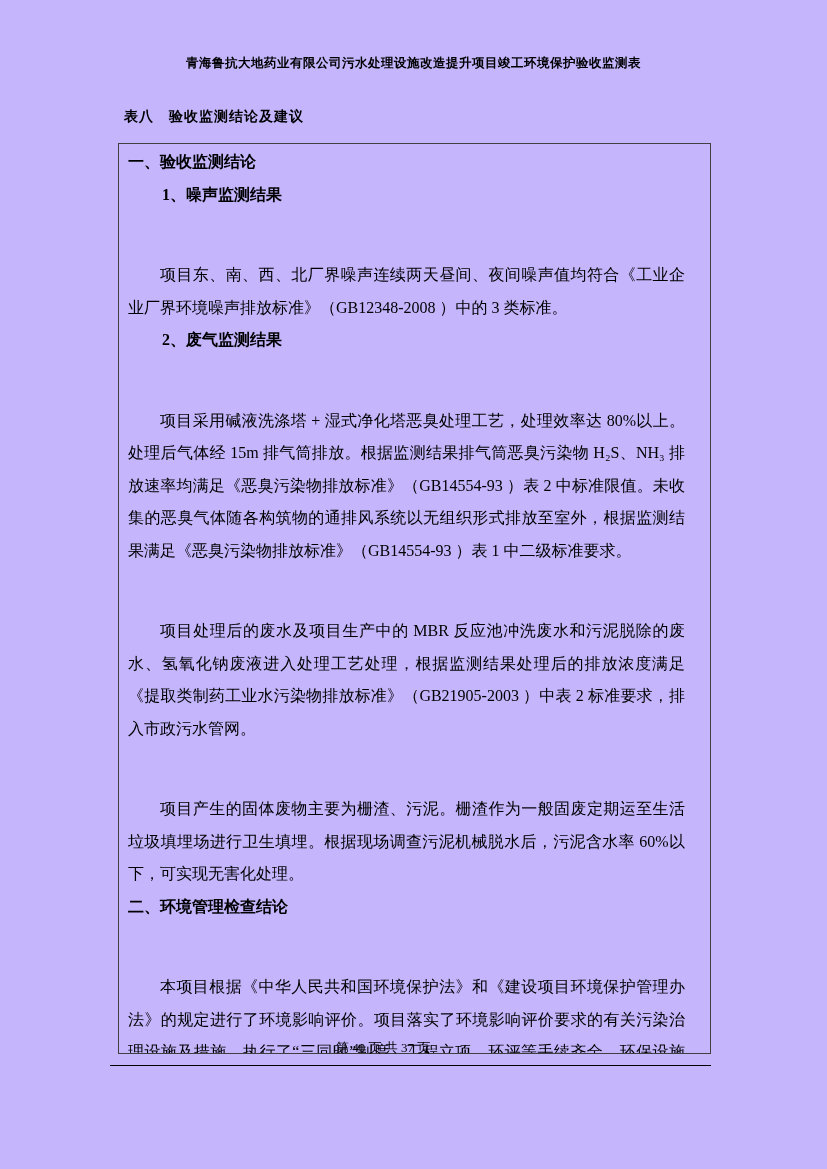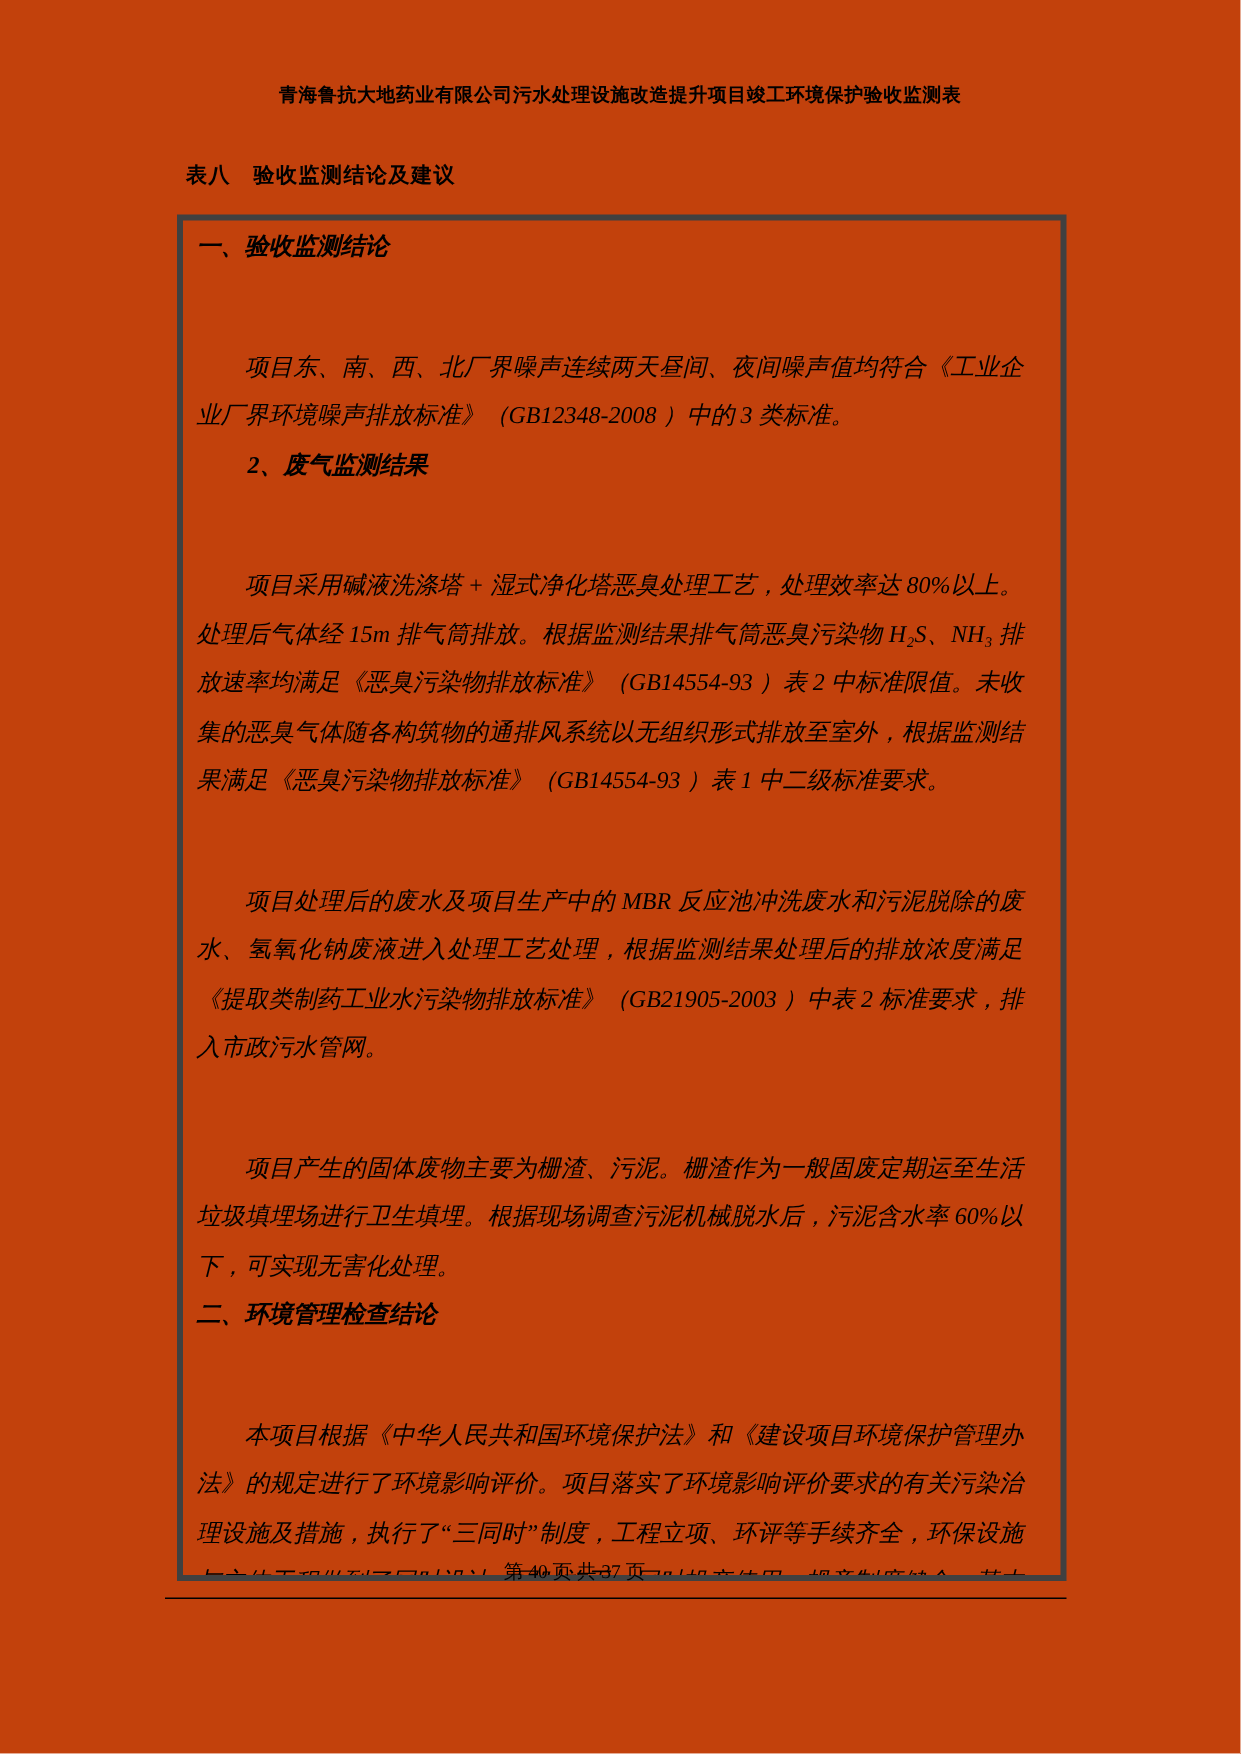--- a/index.html
+++ b/index.html
@@ -4,21 +4,21 @@
 <style>
   html, body {
     margin: 0;
     padding: 0;
     background: #ffffff;
   }
   .page {
     position: relative;
     width: 827px;
     height: 1169px;
-    background: #c2410c;
+    background: #c4b5fd;
     color: #000000;
     font-family: "Liberation Serif", "DejaVu Serif", serif;
     overflow: hidden;
   }
   .doc-header {
     position: absolute;
     top: 55px;
     left: 0;
     width: 827px;
     text-align: center;
@@ -33,25 +33,24 @@
     font-size: 14px;
     font-weight: bold;
     letter-spacing: 1px;
   }
   .content-box {
     position: absolute;
     left: 118px;
     top: 143px;
     width: 593px;
     height: 911px;
-    border: 4px solid #404040;
+    border: 1px solid #404040;
     box-sizing: border-box;
     padding: 2px 25px 0 9px;
     overflow: hidden;
-    font-style: italic;
   }
   .sec-h1, .sec-h2, .sec-p {
     margin: 0;
     font-size: 16px;
     line-height: 32.5px;
   }
   .sec-h1 {
     font-weight: bold;
   }
   .sec-h2 {
@@ -86,20 +85,21 @@
 <body>
 
 <div class="page">
 
   <div class="doc-header">青海鲁抗大地药业有限公司污水处理设施改造提升项目竣工环境保护验收监测表</div>
 
   <div class="doc-title">表八　验收监测结论及建议</div>
 
   <div class="content-box">
     <p class="sec-h1">一、验收监测结论</p>
+    <p class="sec-h2">1、噪声监测结果</p>
     <p class="sec-p">项目东、南、西、北厂界噪声连续两天昼间、夜间噪声值均符合《工业企业厂界环境噪声排放标准》（GB12348-2008 ）中的 3 类标准。</p>
     <p class="sec-h2">2、废气监测结果</p>
     <p class="sec-p">项目采用碱液洗涤塔 + 湿式净化塔恶臭处理工艺，处理效率达 80%以上。处理后气体经 15m 排气筒排放。根据监测结果排气筒恶臭污染物 H₂S、NH₃ 排放速率均满足《恶臭污染物排放标准》（GB14554-93 ）表 2 中标准限值。未收集的恶臭气体随各构筑物的通排风系统以无组织形式排放至室外，根据监测结果满足《恶臭污染物排放标准》（GB14554-93 ）表 1 中二级标准要求。</p>
     <p class="sec-p">项目处理后的废水及项目生产中的 MBR 反应池冲洗废水和污泥脱除的废水、氢氧化钠废液进入处理工艺处理，根据监测结果处理后的排放浓度满足《提取类制药工业水污染物排放标准》（GB21905-2003 ）中表 2 标准要求，排入市政污水管网。</p>
     <p class="sec-p">项目产生的固体废物主要为栅渣、污泥。栅渣作为一般固废定期运至生活垃圾填埋场进行卫生填埋。根据现场调查污泥机械脱水后，污泥含水率 60%以下，可实现无害化处理。</p>
     <p class="sec-h1">二、环境管理检查结论</p>
     <p class="sec-p">本项目根据《中华人民共和国环境保护法》和《建设项目环境保护管理办法》的规定进行了环境影响评价。项目落实了环境影响评价要求的有关污染治理设施及措施，执行了“三同时”制度，工程立项、环评等手续齐全，环保设施与主体工程做到了同时设计、同时施工、同时投产使用。规章制度健全，基本落实了环评批复的要求。</p>
   </div>
 
   <hr class="footer-rule">

